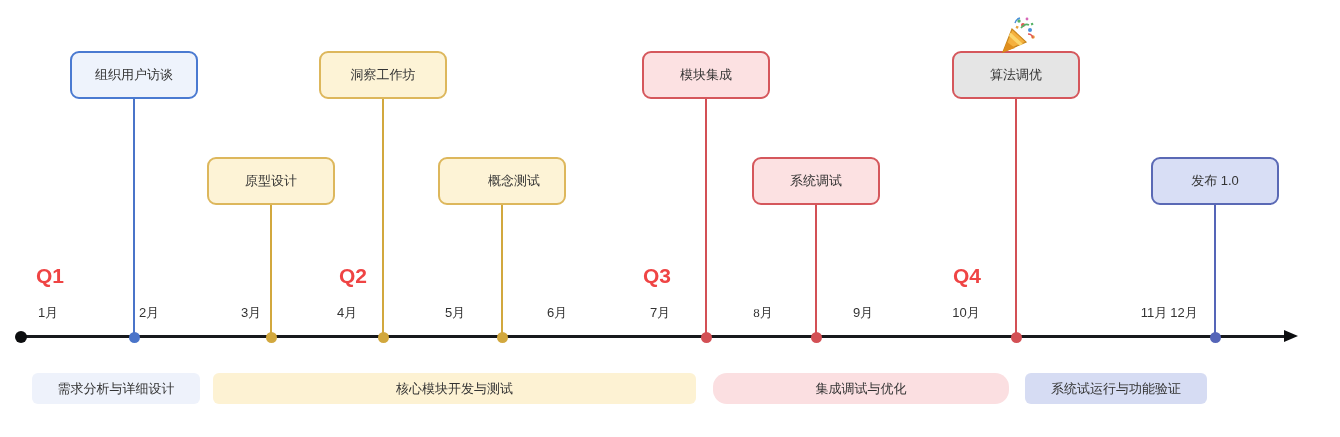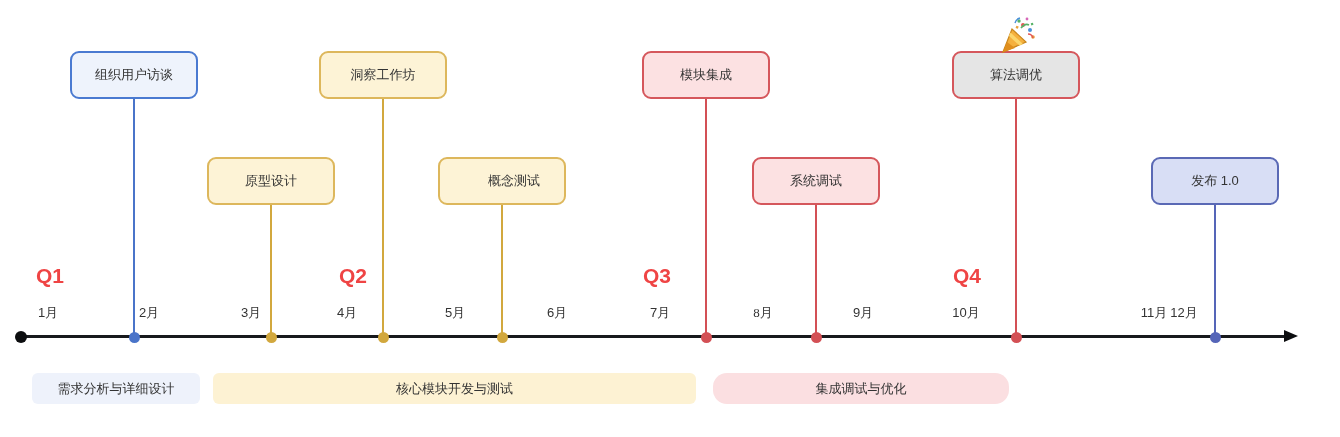--- a/index.html
+++ b/index.html
@@ -150,13 +150,16 @@
   </div>
     <div class="phase" style="left: 213px; width: 483px; background: rgb(253, 242, 211);">
     <span>核心模块开发与测试</span>
   </div>
     <div class="phase" style="left: 32px; width: 168px; background: rgb(238, 242, 251);">
     <span>需求分析与详细设计</span>
   </div>
     <div class="phase" style="left: 713px; width: 296px; background: rgb(251, 223, 225); border-radius: 14px;">
     <span>集成调试与优化</span>
   </div>
+    <div class="phase" style="left: 1025px; width: 182px; background: rgb(214, 220, 243);">
+    <span>系统试运行与功能验证</span>
+  </div>
   </div>
 
 </body></html>

